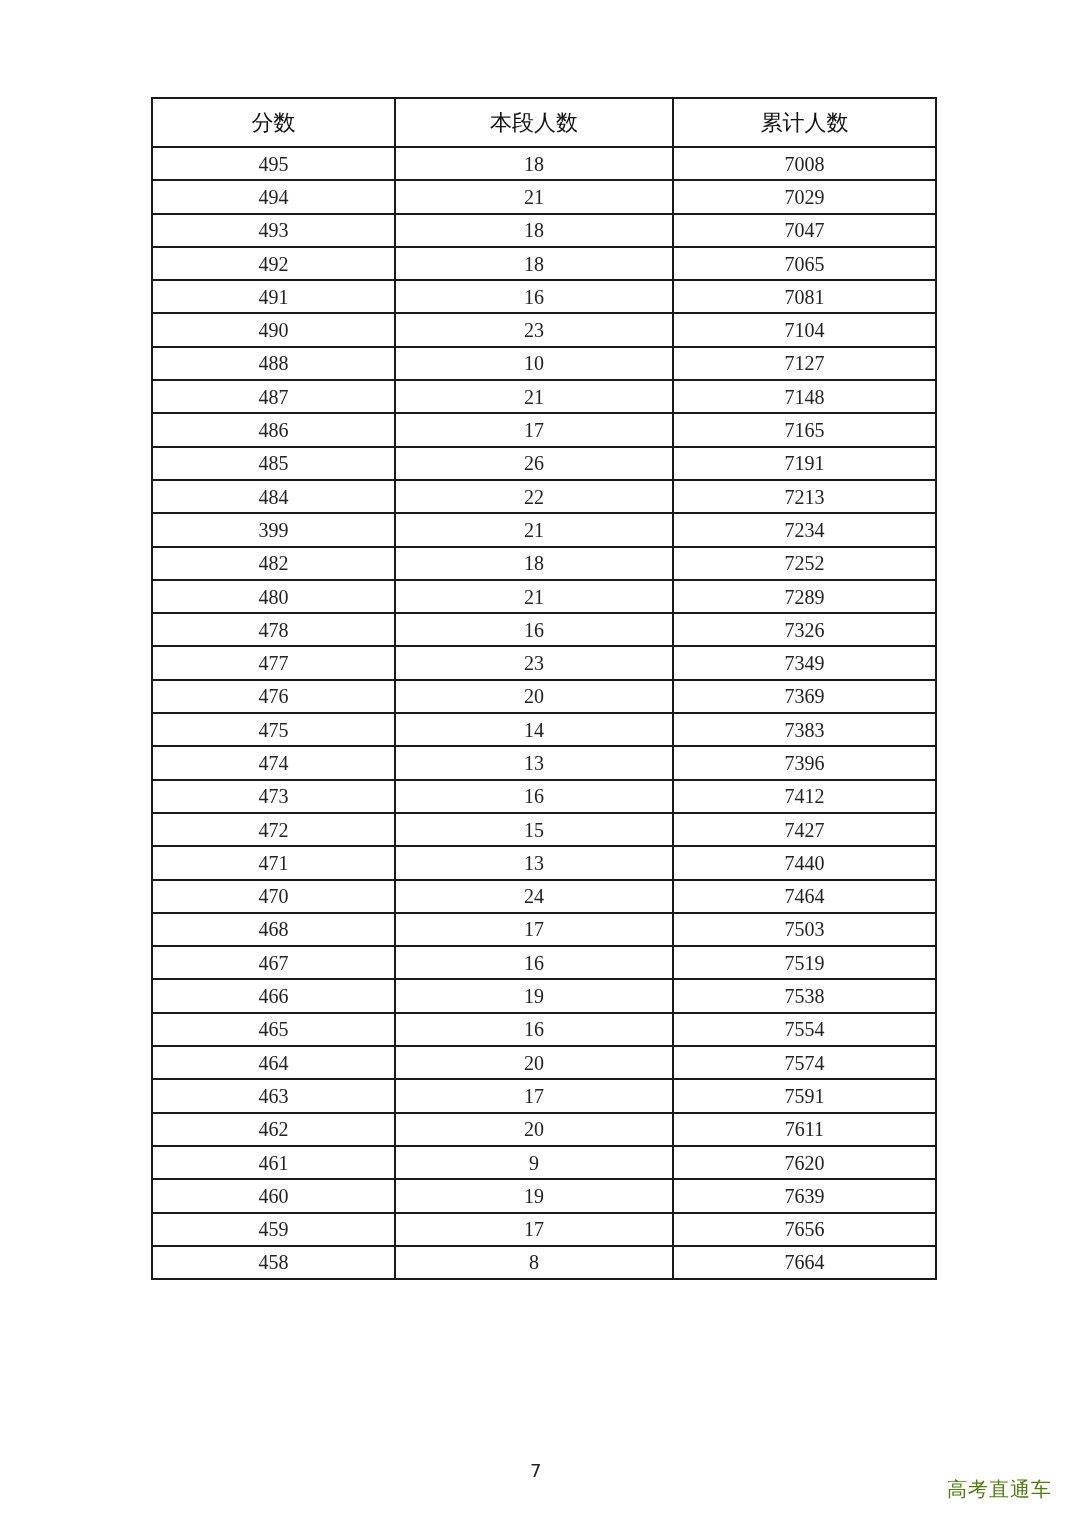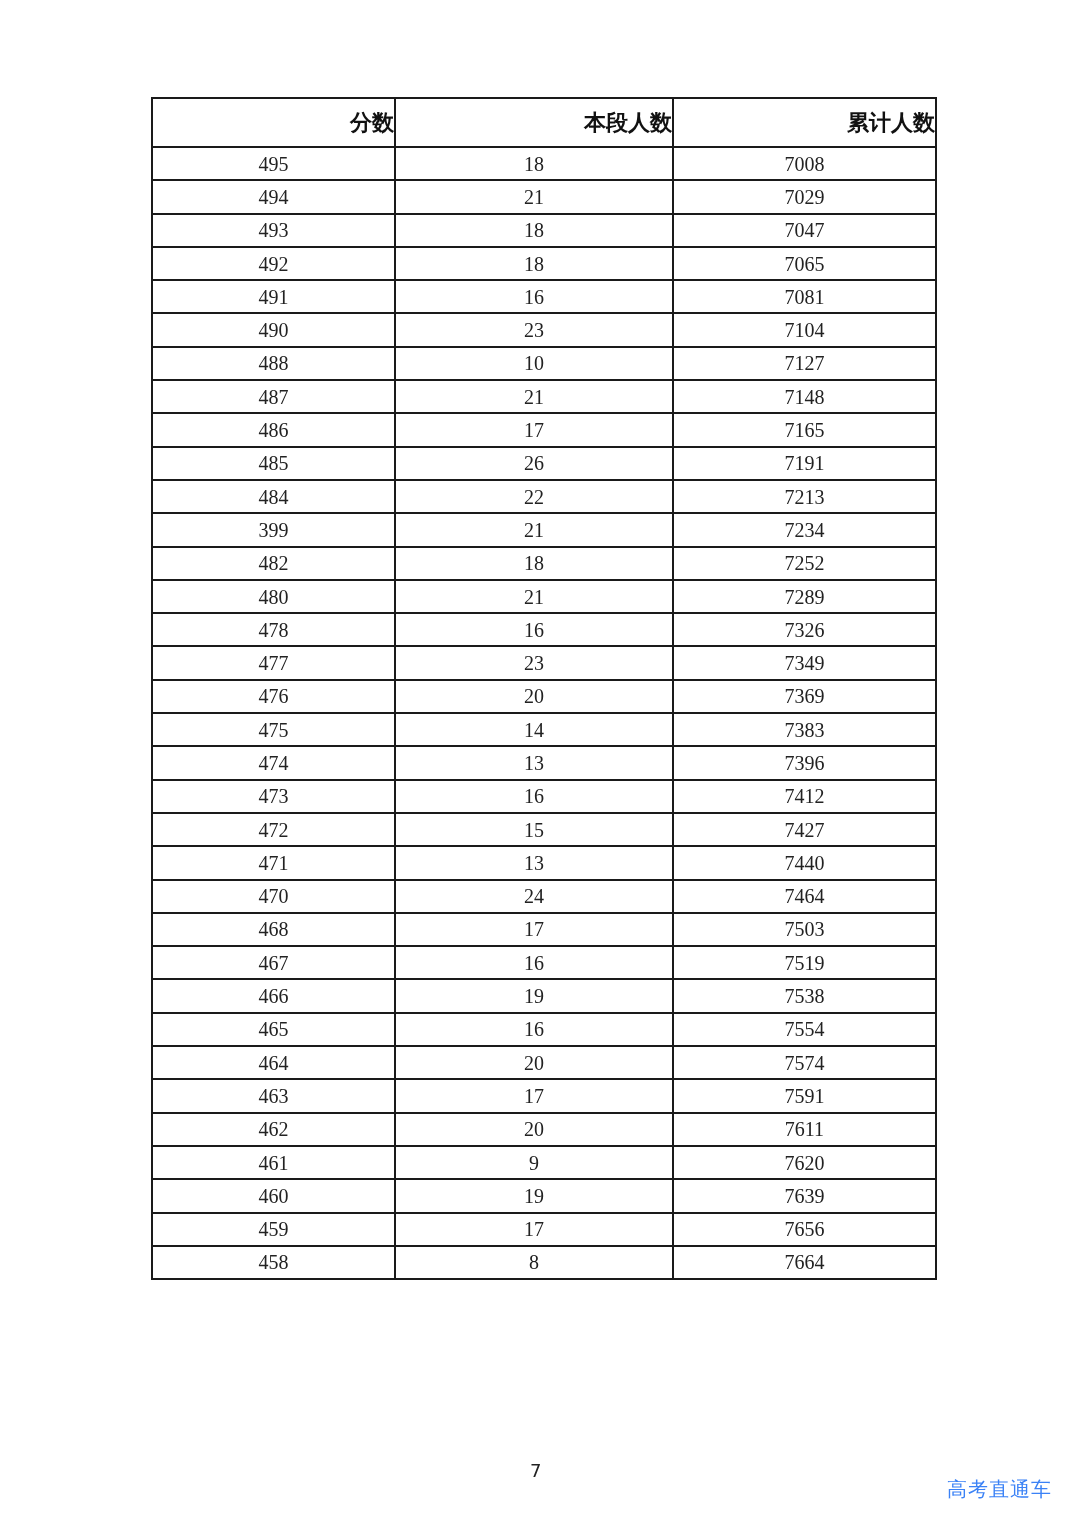--- a/index.html
+++ b/index.html
@@ -16,23 +16,22 @@
   }
   .score-table th, .score-table td {
     border: 2px solid #1a1a1a;
     text-align: center;
     padding: 0;
   }
   .score-table th {
     height: 47px;
     font-family: "DejaVu Sans", sans-serif;
     font-size: 22px;
-    font-weight: bold;
+    font-weight: normal;
     color: #111;
-    text-align: right;
   }
   .score-table td {
     height: 31.3px;
     font-size: 20px;
     line-height: 20px;
   }
   .col1 { width: 243px; }
   .col2 { width: 278px; }
   .col3 { width: 263px; }
   .page-number {
@@ -42,21 +41,21 @@
     font-family: "DejaVu Sans", sans-serif;
     font-size: 18px;
     color: #222;
   }
   .watermark {
     position: absolute;
     right: 28px;
     top: 1476px;
     font-family: "DejaVu Sans", sans-serif;
     font-size: 20px;
-    color: #3b82f6;
+    color: #4d7c0f;
     letter-spacing: 1px;
   }
 </style>
 </head>
 <body>
 
 <table class="score-table">
   <colgroup>
     <col class="col1">
       <col class="col2">

